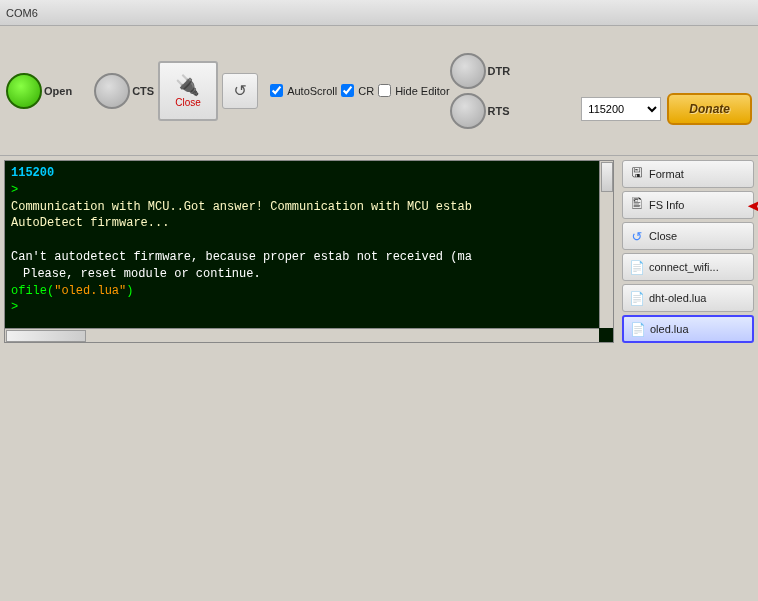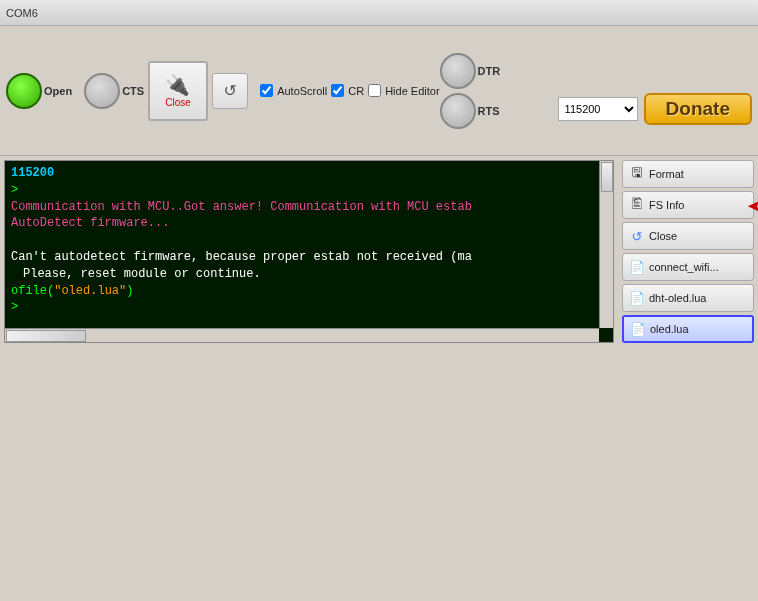--- a/index.html
+++ b/index.html
@@ -139,24 +139,25 @@
       padding: 0 2px;
       width: 80px;
     }
 
     
     .donate-btn {
       background: linear-gradient(to bottom, #f8d060, #e8a800);
       border: 2px solid #c88000;
       border-radius: 6px;
       padding: 6px 20px;
-      font-size: 19px;
+      font-size: 12px;
       font-weight: bold;
       color: #5a3800;
       cursor: pointer;
+      font-style: italic;
       text-shadow: 1px 1px 0 rgba(255,255,255,0.5);
       height: 32px;
       display: flex;
       align-items: center;
     }
 
     
     .content-area {
       display: flex;
       flex: 1;
@@ -224,21 +225,21 @@
       white-space: pre;
     }
     .terminal-line.baud {
       color: #00ccff;
       font-weight: bold;
     }
     .terminal-line.prompt {
       color: #00ff00;
     }
     .terminal-line.normal {
-      color: #ec4899;
+      color: #fef9c3;
     }
     .terminal-line.error {
       color: #ffffff;
     }
 
     
     .right-panel {
       width: 140px;
       padding: 4px;
       display: flex;
@@ -270,21 +271,21 @@
       display: flex;
       align-items: center;
       justify-content: center;
       font-size: 13px;
     }
 
     
     .toolbar-section {
       display: flex;
       align-items: center;
-      gap: 12px;
+      gap: 22px;
     }
   </style>
 </head>
 <body>
 
 <div class="title-bar">
   <span class="title-bar-text">COM6</span>
 </div>
 
 <div class="toolbar">

